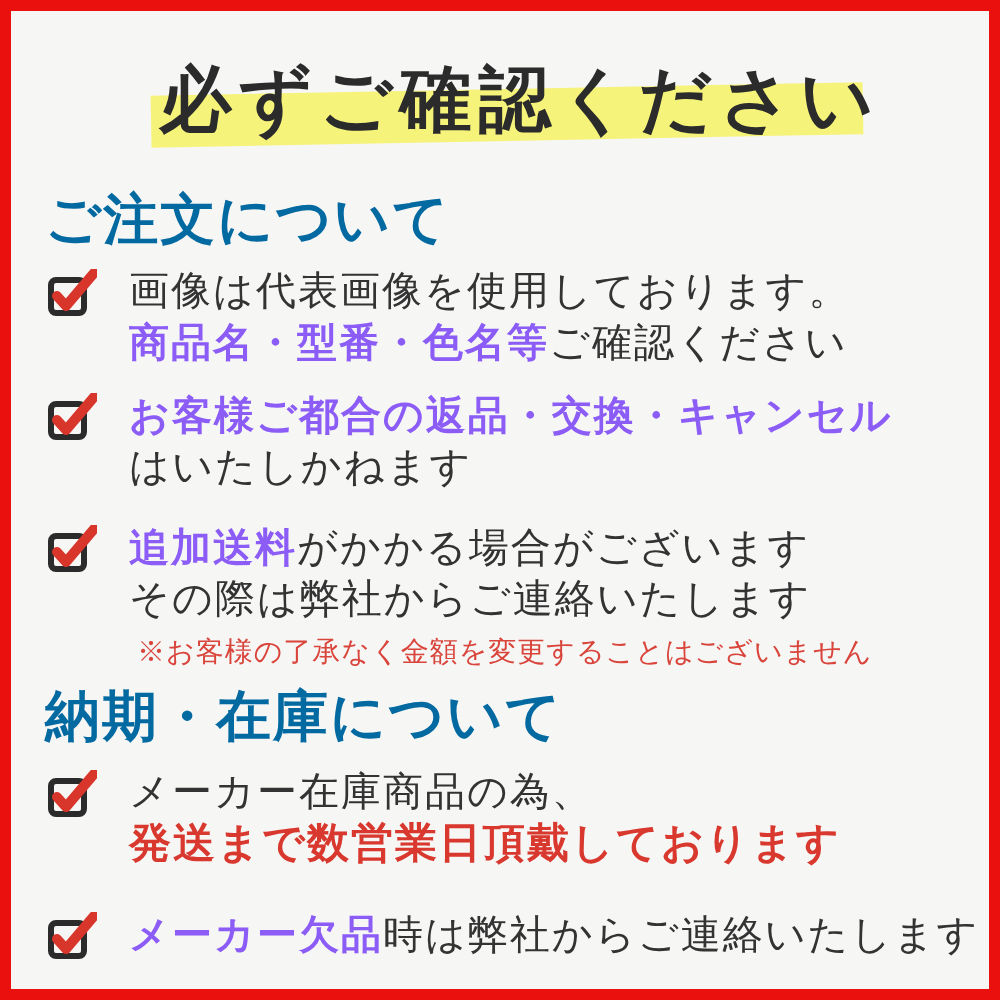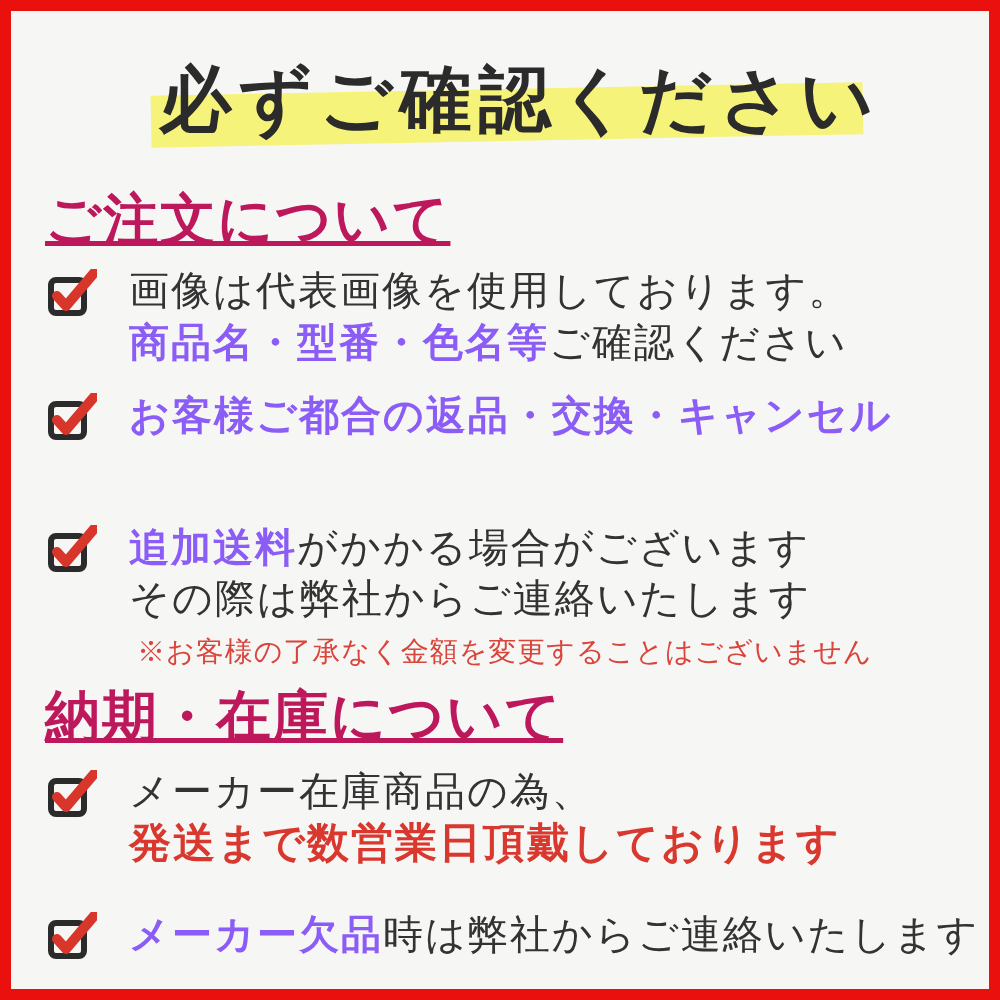--- a/index.html
+++ b/index.html
@@ -44,24 +44,23 @@
     color: #2b2b2b;
     line-height: 100px;
     white-space: nowrap;
   }
   
   .section-heading {
     position: absolute;
     left: 34px;
     font-size: 55px;
     font-weight: bold;
-    color: #be185d;
+    color: #0369a1;
     letter-spacing: 2px;
     white-space: nowrap;
-    text-decoration: underline;
   }
   .heading-orders   { top: 172px; }
   .heading-delivery { top: 669px; }
   
   .item {
     position: absolute;
     left: 36px;
     display: flex;
     align-items: flex-start;
     gap: 26px;
@@ -121,20 +120,21 @@
     </div>
   </div>
 
   <div class="item item-2">
     <svg class="checkbox" viewBox="0 0 50 48">
       <rect x="4" y="11" width="33" height="33" rx="5" fill="none" stroke="#2b2b2b" stroke-width="6"></rect>
       <polyline points="10,27 19,37 47,4" fill="none" stroke="#d8352b" stroke-width="10" stroke-linecap="round" stroke-linejoin="round"></polyline>
     </svg>
     <div class="item-text">
       <div><span class="red">お客様ご都合の返品・交換・キャンセル</span></div>
+      <div><span class="black">はいたしかねます</span></div>
     </div>
   </div>
 
   <div class="item item-3">
     <svg class="checkbox" viewBox="0 0 50 48">
       <rect x="4" y="11" width="33" height="33" rx="5" fill="none" stroke="#2b2b2b" stroke-width="6"></rect>
       <polyline points="10,27 19,37 47,4" fill="none" stroke="#d8352b" stroke-width="10" stroke-linecap="round" stroke-linejoin="round"></polyline>
     </svg>
     <div class="item-text">
       <div><span class="red">追加送料</span><span class="black">がかかる場合がございます</span></div>

